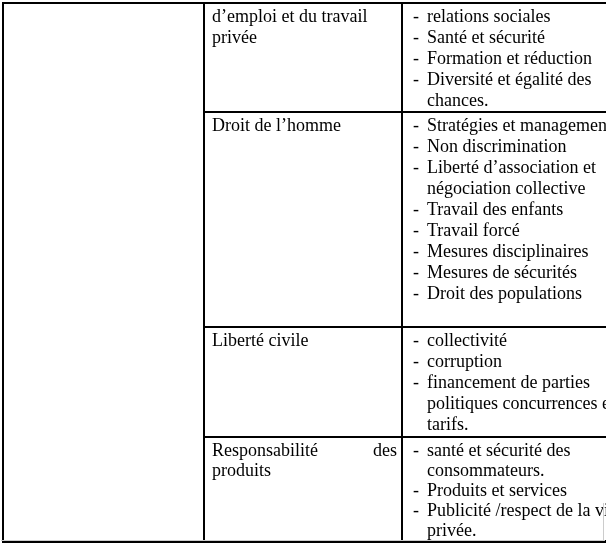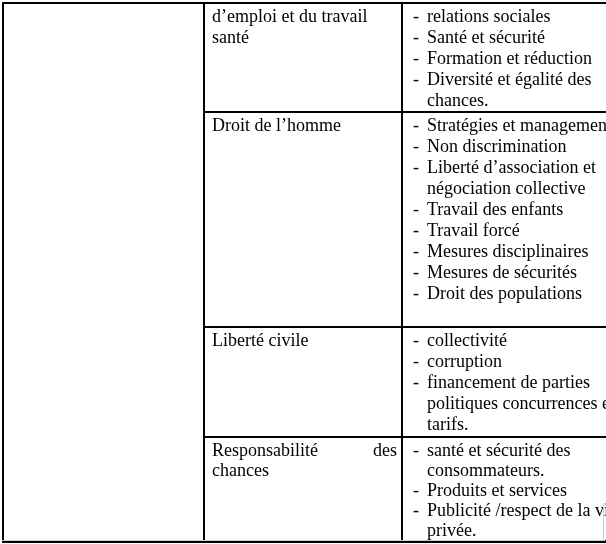--- a/index.html
+++ b/index.html
@@ -82,21 +82,21 @@
 </style>
 </head>
 <body>
 
 <table class="doc-table">
   <tbody>
 
     <tr class="r1">
       <td class="col-empty" rowspan="4"></td>
       <td class="col-cat">
-        <div class="cat">d’emploi et du travail santé</div>
+        <div class="cat">d’emploi et du travail privée</div>
       </td>
       <td class="col-items">
         <div class="bullet">
           <span class="dash">-</span>
           <span class="btext">relations sociales</span>
         </div>
         <div class="bullet">
           <span class="dash">-</span>
           <span class="btext">Santé et sécurité</span>
         </div>
@@ -166,21 +166,21 @@
         </div>
         <div class="bullet">
           <span class="dash">-</span>
           <span class="btext">financement de parties politiques concurrences et tarifs.</span>
         </div>
       </td>
     </tr>
 
     <tr class="r4">
       <td class="col-cat">
-        <div class="cat">Responsabilité des chances</div>
+        <div class="cat">Responsabilité des produits</div>
       </td>
       <td class="col-items">
         <div class="bullet">
           <span class="dash">-</span>
           <span class="btext">santé et sécurité des consommateurs.</span>
         </div>
         <div class="bullet">
           <span class="dash">-</span>
           <span class="btext">Produits et services</span>
         </div>

